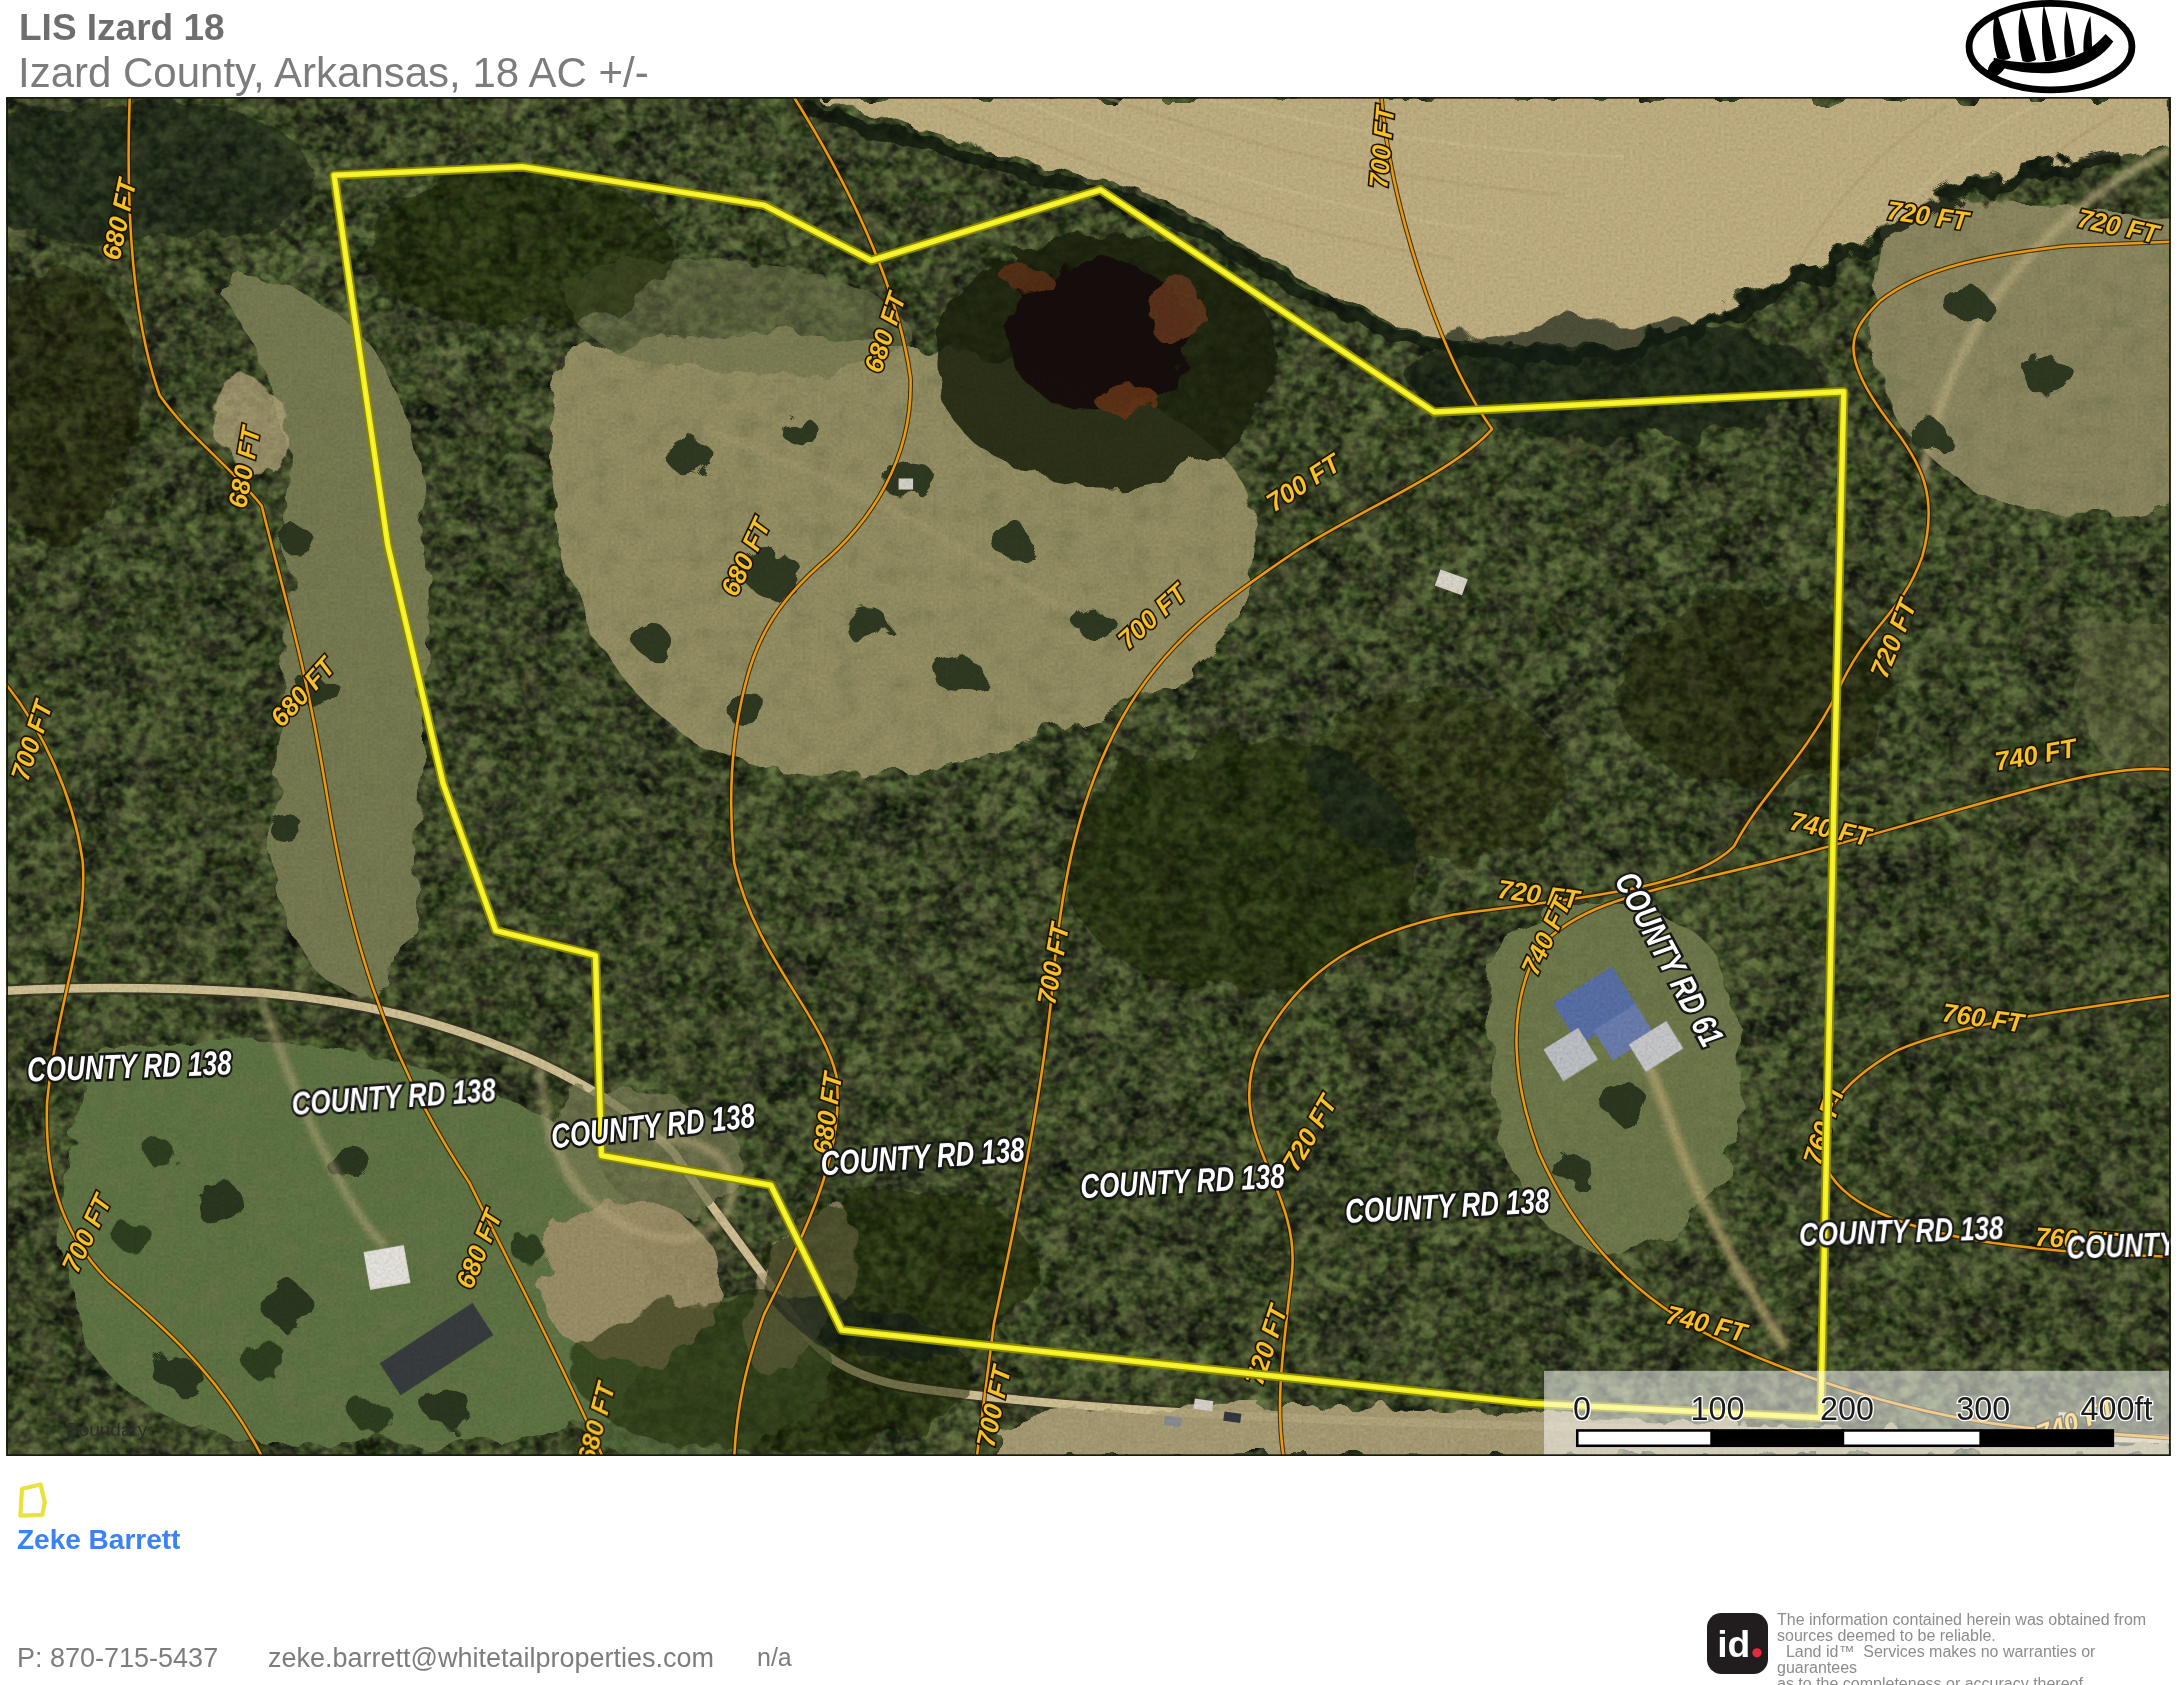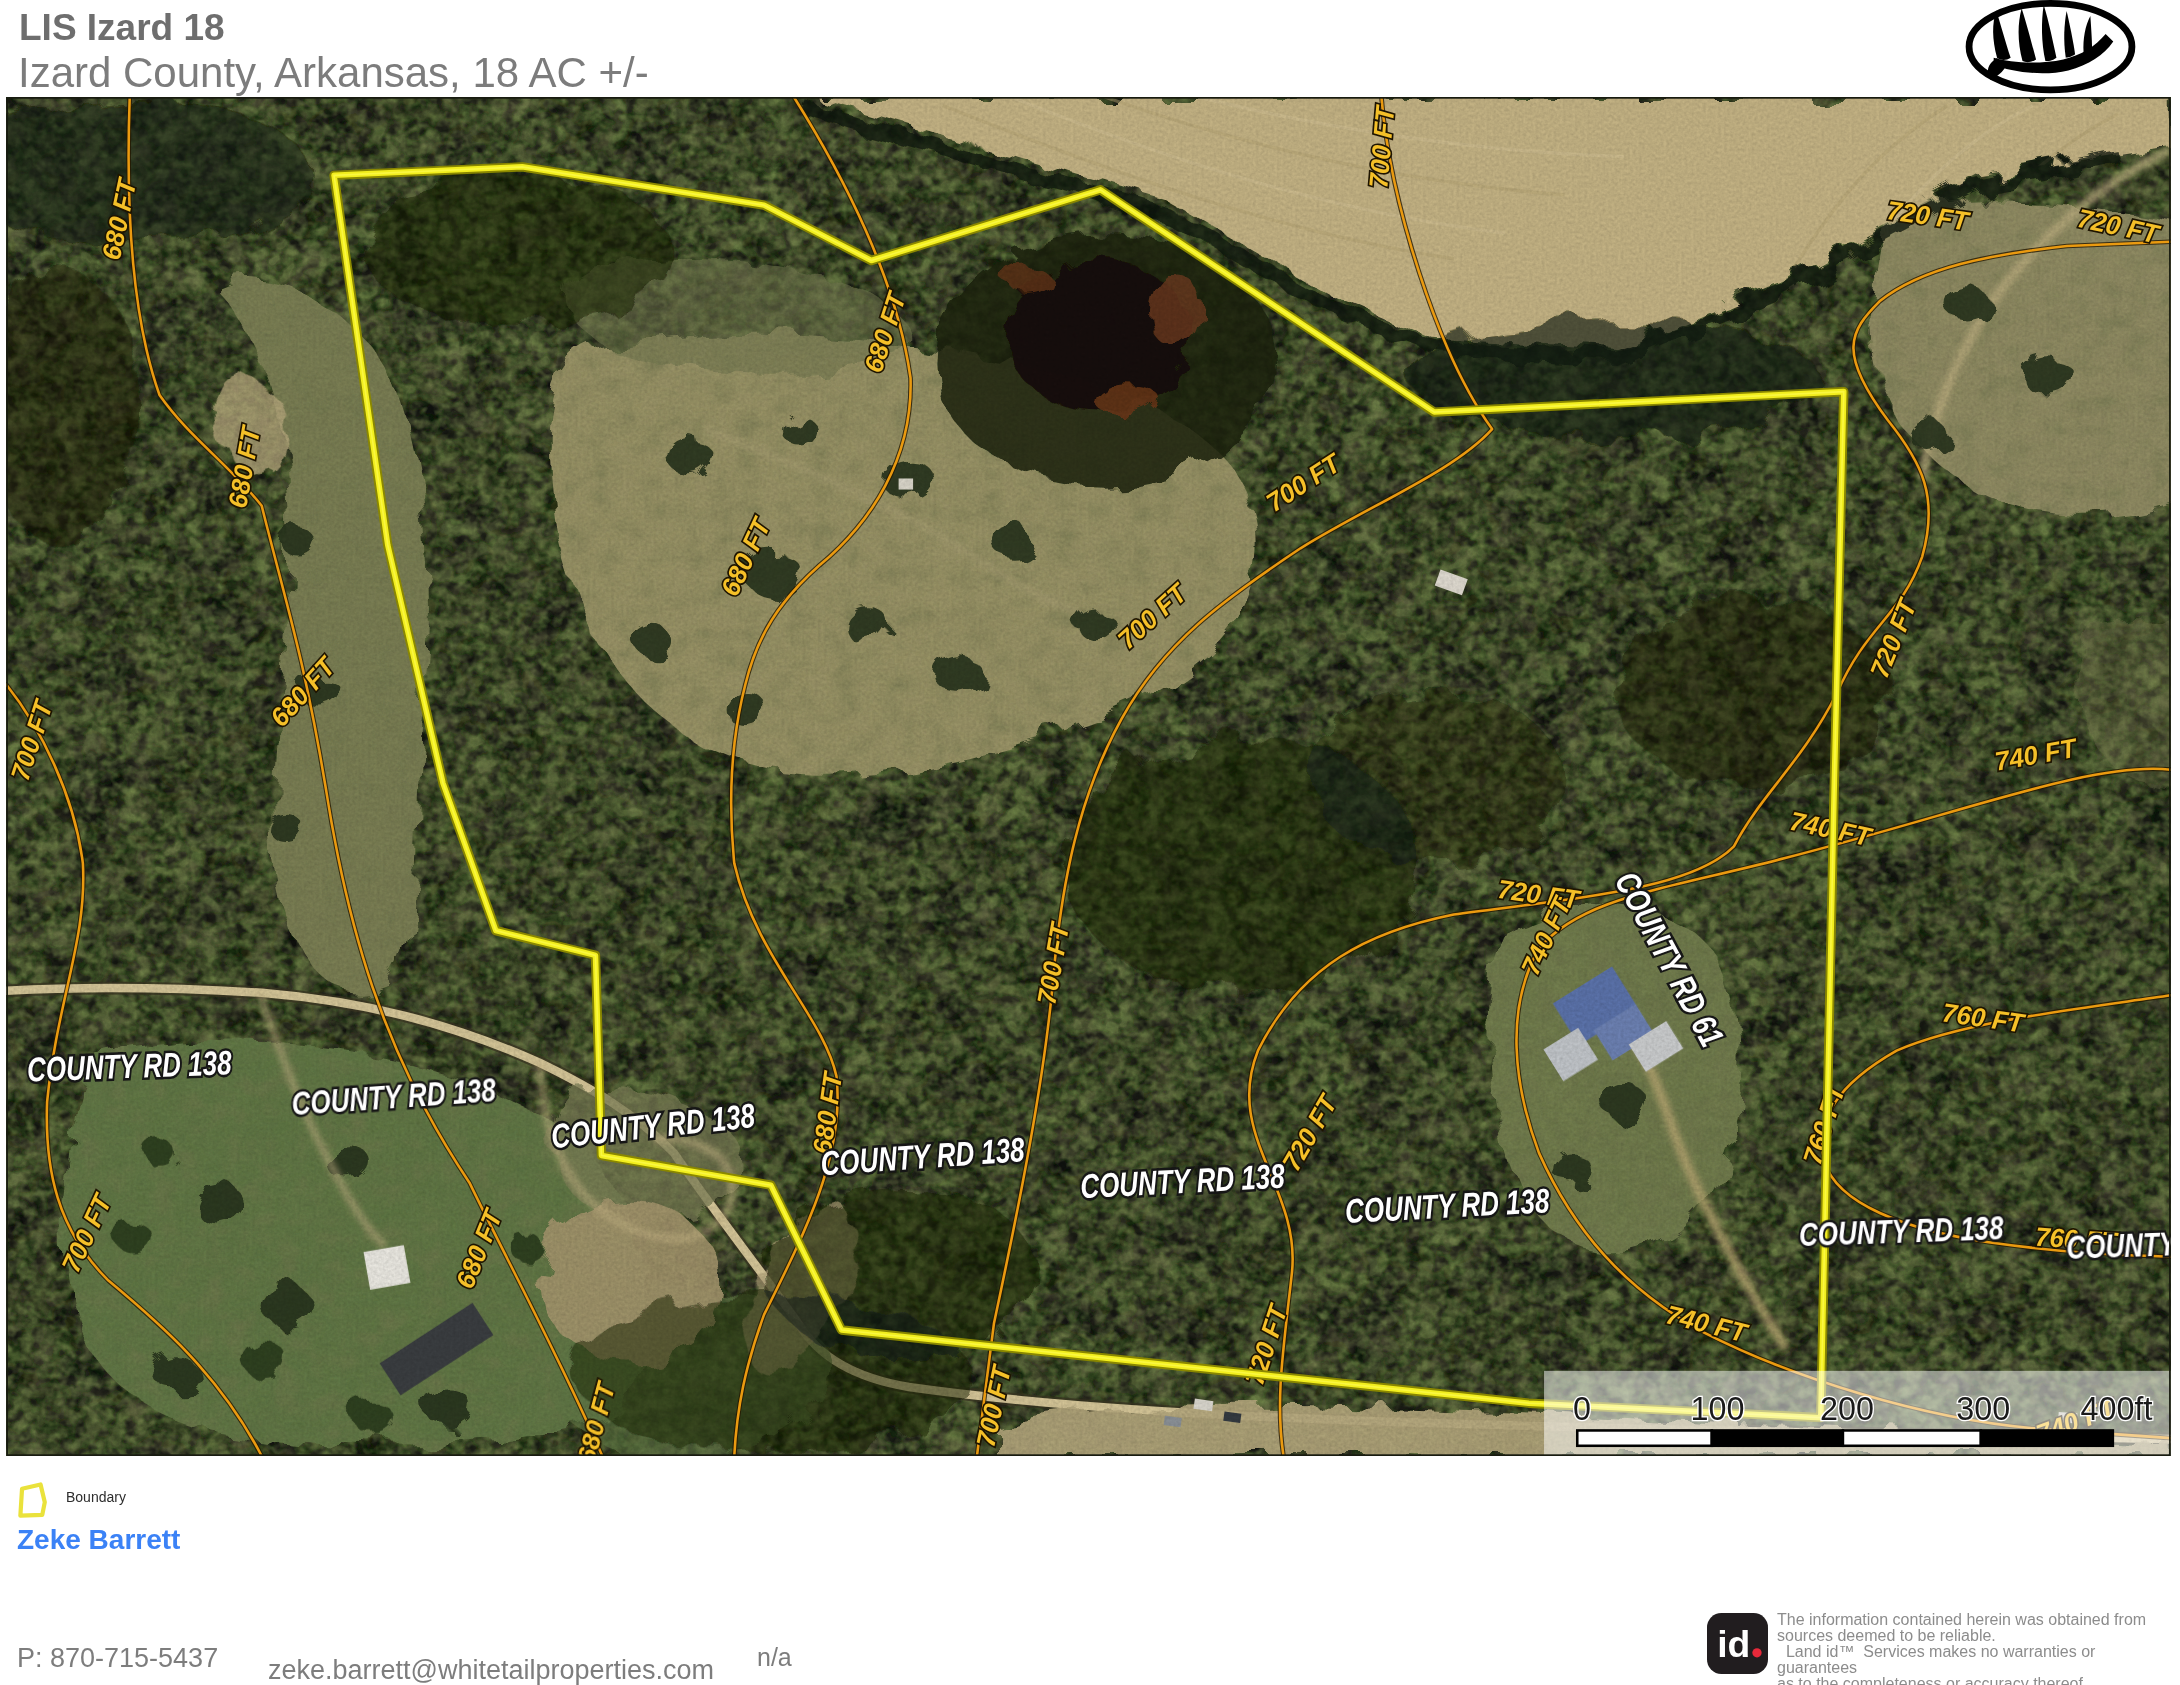--- a/index.html
+++ b/index.html
@@ -353,27 +353,27 @@
 </g>
 
 <rect x="1" y="1" width="2540" height="1594" fill="none" stroke="#181b10" stroke-width="2"></rect>
 </svg>
 </div>
 
 <svg class="abs" style="left:17px;top:1481px;" width="32" height="39" viewBox="0 0 38 46">
   <path d="M 6,9 L 28,4 L 33,25 L 30,40 L 4,41 Z" fill="#fff" stroke="#eae23c" stroke-width="5" stroke-linejoin="round"></path>
 </svg>
 
-<div class="abs" style="left:66px;top:1489px;font-size:14px;color:#2d2d2d;">Boundary</div>
+<div class="abs" style="left:66px;top:1419px;font-size:19px;color:#2d2d2d;">Boundary</div>
 
 <div class="abs" style="left:17px;top:1524px;font-size:28px;font-weight:bold;color:#3b82f6;">Zeke Barrett</div>
 
 <div class="abs" style="left:17px;top:1643px;font-size:27px;color:#7d7d7d;text-align:center;">P: 870-715-5437</div>
 
-<div class="abs" style="left:268px;top:1643px;font-size:27px;color:#7d7d7d;margin-top:12px;">zeke.barrett@whitetailproperties.com</div>
+<div class="abs" style="left:268px;top:1643px;font-size:27px;color:#7d7d7d;">zeke.barrett@whitetailproperties.com</div>
 
 <div class="abs" style="left:757px;top:1643px;font-size:25px;color:#7d7d7d;">n/a</div>
 
 <svg class="abs" style="left:1707px;top:1613px;" width="61" height="61" viewBox="0 0 72 72">
   <rect x="0" y="0" width="72" height="72" rx="17" fill="#211d1f"></rect>
   <text x="12" y="52" font-family="Liberation Sans, sans-serif" font-size="44" font-weight="bold" fill="#fff">id</text>
   <circle cx="59" cy="47" r="5.5" fill="#e8293a"></circle>
 </svg>
 
 <div class="abs" style="left:1777px;top:1612px;font-size:16px;line-height:16px;color:#8c8c8c;width:400px;">The information contained herein was obtained from<br>sources deemed to be reliable.<br>&nbsp;&nbsp;Land id™&nbsp; Services makes no warranties or guarantees<br>as to the completeness or accuracy thereof.</div>

